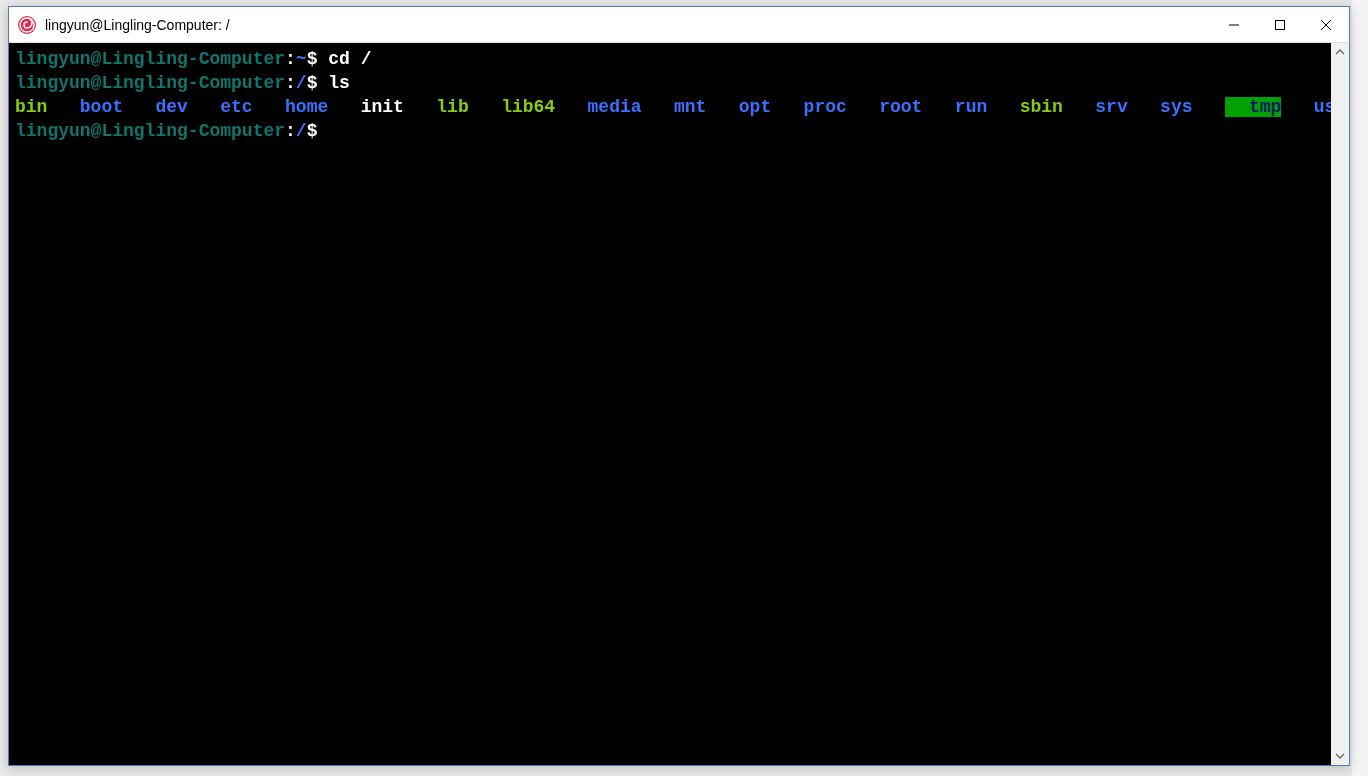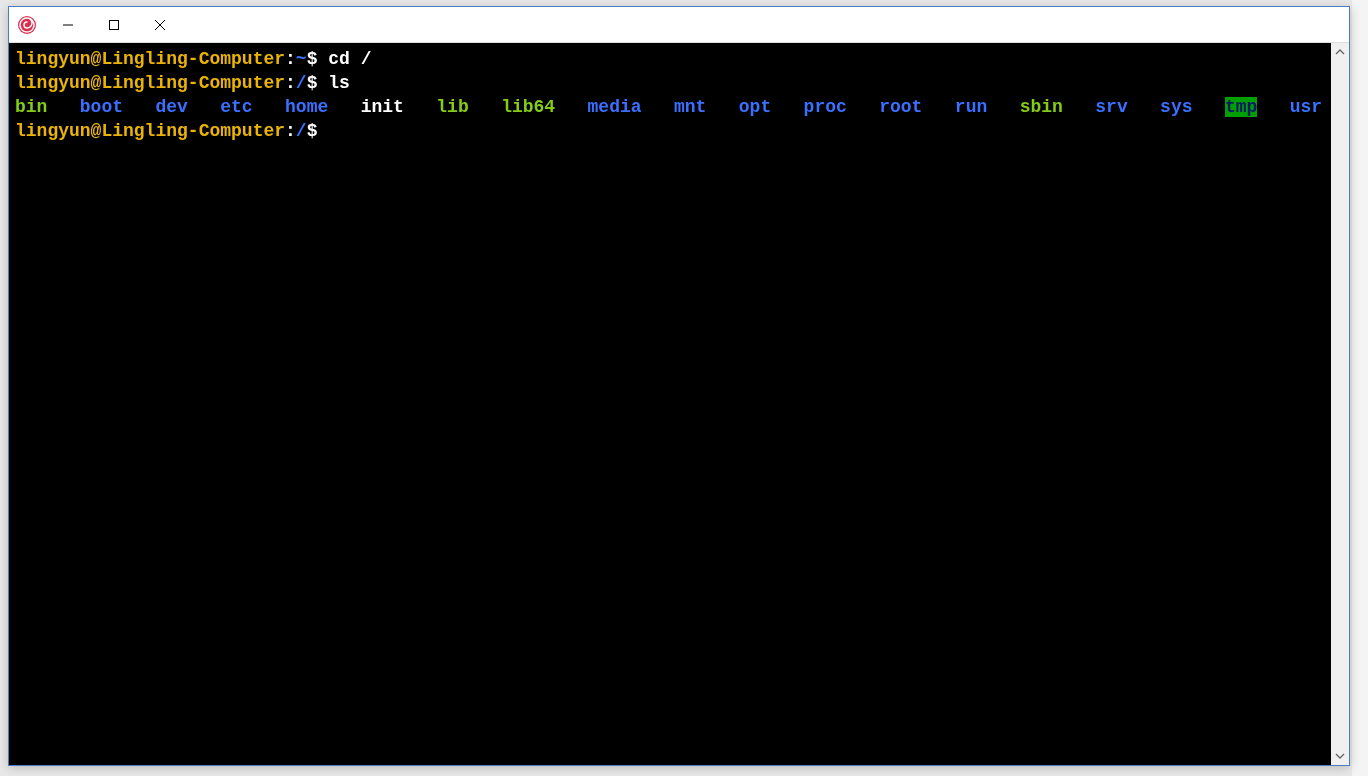--- a/index.html
+++ b/index.html
@@ -90,27 +90,28 @@
       display: flex;
       align-items: center;
       justify-content: center;
       border: none;
       cursor: pointer;
       color: #666;
       font-size: 10px;
     }
     .sb-track { flex: 1; background: #f0f0f0; }
 
-    .green  { color: #eab308; }
+    .green  { color: #0f766e; }
     .white  { color: #ffffff; }
     .blue   { color: #3b6fff; }
     .cyan   { color: #84cc16; }
     .highlight {
       background: #00a000;
       color: #001a66;
+      padding-left: 24px;
     }
     .ls-line span { display: inline; }
     .bg-strip {
       position: absolute;
       right: 0;
       top: 0;
       bottom: 0;
       width: 16px;
       background: #f4f4f4;
     }
@@ -122,20 +123,21 @@
 
 <div class="window">
 
   <div class="title-bar">
     <div class="title-icon">
       <svg viewBox="0 0 20 20">
         <circle cx="10" cy="10" r="9" fill="#d9304f"></circle>
         <path d="M10 3 a7 7 0 1 0 0.001 0 M10 3 a5 5 0 0 1 0 10 a3 3 0 0 1 0 -6" fill="none" stroke="#fff" stroke-width="1.4" stroke-linecap="round"></path>
       </svg>
     </div>
+    <span class="title-text">lingyun@Lingling-Computer: /</span>
     <div class="window-controls">
       <button class="win-btn">
         <svg viewBox="0 0 12 12">
             <line x1="1" y1="6" x2="11" y2="6" stroke="#000" stroke-width="1"></line>
           </svg>
       </button>
       <button class="win-btn">
         <svg viewBox="0 0 12 12">
             <rect x="1.5" y="1.5" width="9" height="9" fill="none" stroke="#000" stroke-width="1"></rect>
           </svg>

